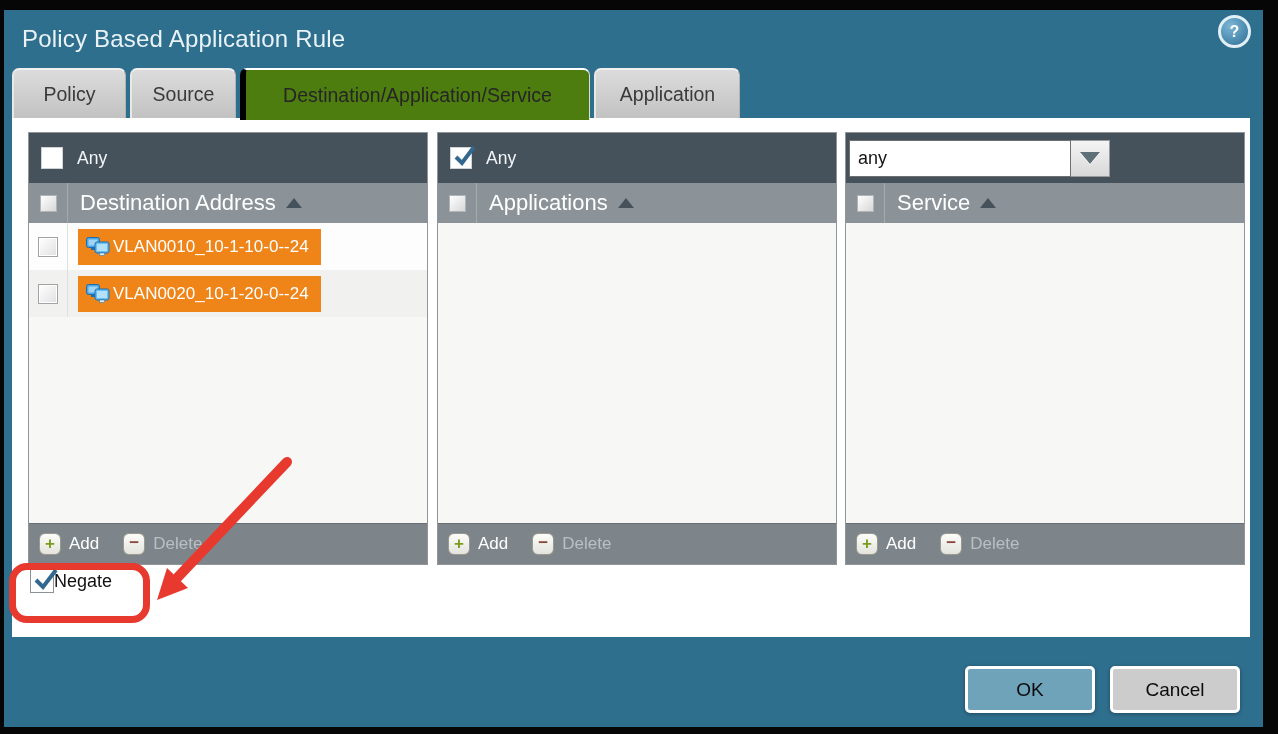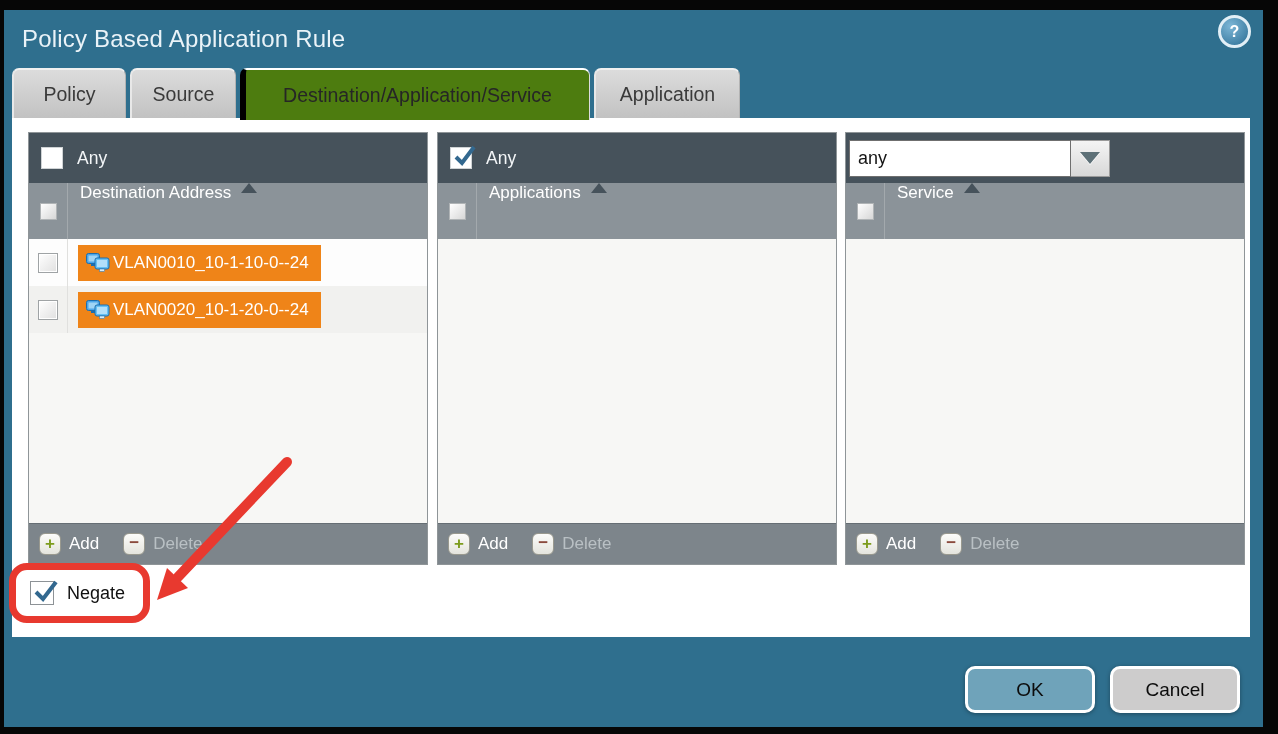--- a/index.html
+++ b/index.html
@@ -13,21 +13,21 @@
   .tab{height:50px;box-sizing:border-box;background:linear-gradient(#dcdcdc,#c2c2c2);
     border-radius:7px 7px 0 0;border-top:2px solid #f0f0f0;border-left:2px solid #e8e8e8;border-right:1px solid #b3b3b3;
     color:#3a3a3a;font-size:19.5px;display:flex;align-items:center;justify-content:center;cursor:pointer;}
   .tab.active{background:#4d7c0f;height:52px;color:#262626;border-top:2px solid #fff;border-left:6px solid #000000;border-right:1px solid #ddd;}
   .content{position:absolute;left:8px;top:108px;width:1238px;height:519px;background:#fff;z-index:2;}
   .panel{position:absolute;top:14px;width:400px;height:433px;border:1px solid #8f9598;box-sizing:border-box;
     display:flex;flex-direction:column;background:#f7f7f5;}
   .p1{left:16px}.p2{left:425px}.p3{left:833px}
   .anybar{height:50px;flex:0 0 auto;background:#46525b;display:flex;align-items:center;padding:0 12px;gap:14px;}
   .anybar .lbl{color:#f2f5f7;font-size:17.5px;}
-  .colheader{height:56px;flex:0 0 auto;background:#8b9399;display:flex;align-items:flex-start;color:#fff;font-size:17px;}
+  .colheader{height:40px;flex:0 0 auto;background:#8b9399;display:flex;align-items:center;color:#fff;font-size:22px;}
   .cbcell{width:38px;height:100%;display:flex;align-items:center;justify-content:center;border-right:1px solid #a3a9ad;flex:0 0 auto;}
   .colheader .hlabel{margin-left:12px;cursor:pointer;}
   .tri-up{width:0;height:0;border-left:8px solid transparent;border-right:8px solid transparent;border-bottom:10px solid #46525b;margin-left:10px;}
   .pbody{flex:1;background:#f7f7f5;overflow:hidden;}
   .prow{height:47px;display:flex;align-items:center;background:#fdfdfd;}
   .prow.alt{background:#f1f1ef;}
   .prow .cbcell{border-right:1px solid #e0e0de;}
   .chip{margin-left:10px;background:#ef8418;height:36px;display:inline-flex;align-items:center;padding:0 12px 0 8px;
     color:#fff;font-size:17px;gap:3px;cursor:pointer;}
   .pfooter{height:40px;flex:0 0 auto;background:#7d858b;border-top:1px solid #666e74;display:flex;align-items:center;padding:0 10px;gap:8px;}
@@ -43,26 +43,26 @@
   .cb.row{width:20px;height:20px;background:linear-gradient(135deg,#ffffff,#e0e0e0);border:1px solid #9fa3a5;box-shadow:inset 0 0 0 1px #fff;}
   .cb.neg{width:24px;height:24px;border-color:#8d9296;}
   .cb svg{position:absolute;left:1px;top:-4px;overflow:visible;}
   .combo{display:flex;height:37px;margin-left:-8px;}
   .combo-input{width:212px;background:#fff;border:1px solid #6f6f6f;display:flex;align-items:center;
     padding-left:8px;font-size:18px;color:#141414;cursor:text;}
   .combo-btn{width:38px;background:linear-gradient(#f4f4f4,#d8d8d8);border:1px solid #9a9a9a;border-left:none;
     display:flex;align-items:center;justify-content:center;cursor:pointer;}
   .tri-down{width:0;height:0;border-left:10px solid transparent;border-right:10px solid transparent;border-top:12px solid #5d7077;
     filter:drop-shadow(0 1px 0 #fff);}
-  .negate-row{position:absolute;left:18px;top:463px;display:flex;align-items:center;gap:13px;}
+  .negate-row{position:absolute;left:18px;top:451px;display:flex;align-items:center;}
   .negate-row .nlabel{font-size:18px;color:#111;}
   .negate-highlight{position:absolute;left:9px;top:563px;width:141px;height:60px;border:7px solid #e8392f;border-radius:18px;
     box-sizing:border-box;z-index:10;pointer-events:none;}
   .arrow-layer{position:absolute;left:0;top:0;width:1278px;height:734px;z-index:11;pointer-events:none;}
-  .btn{position:absolute;top:656px;width:130px;height:47px;border:3px solid #fff;border-radius:10px;box-sizing:border-box;
+  .btn{position:absolute;top:656px;width:130px;height:47px;border:3px solid #fff;border-radius:5px;box-sizing:border-box;
     display:flex;align-items:center;justify-content:center;font-size:19px;color:#0c0c0c;cursor:pointer;
     box-shadow:0 1px 4px rgba(0,0,0,.35);}
   .ok{left:961px;background:#6fa3ba;}
   .cancel{left:1106px;background:#cdcccc;}
 </style>
 </head>
 <body>
 
 <div class="window">
   <div class="dialog">

